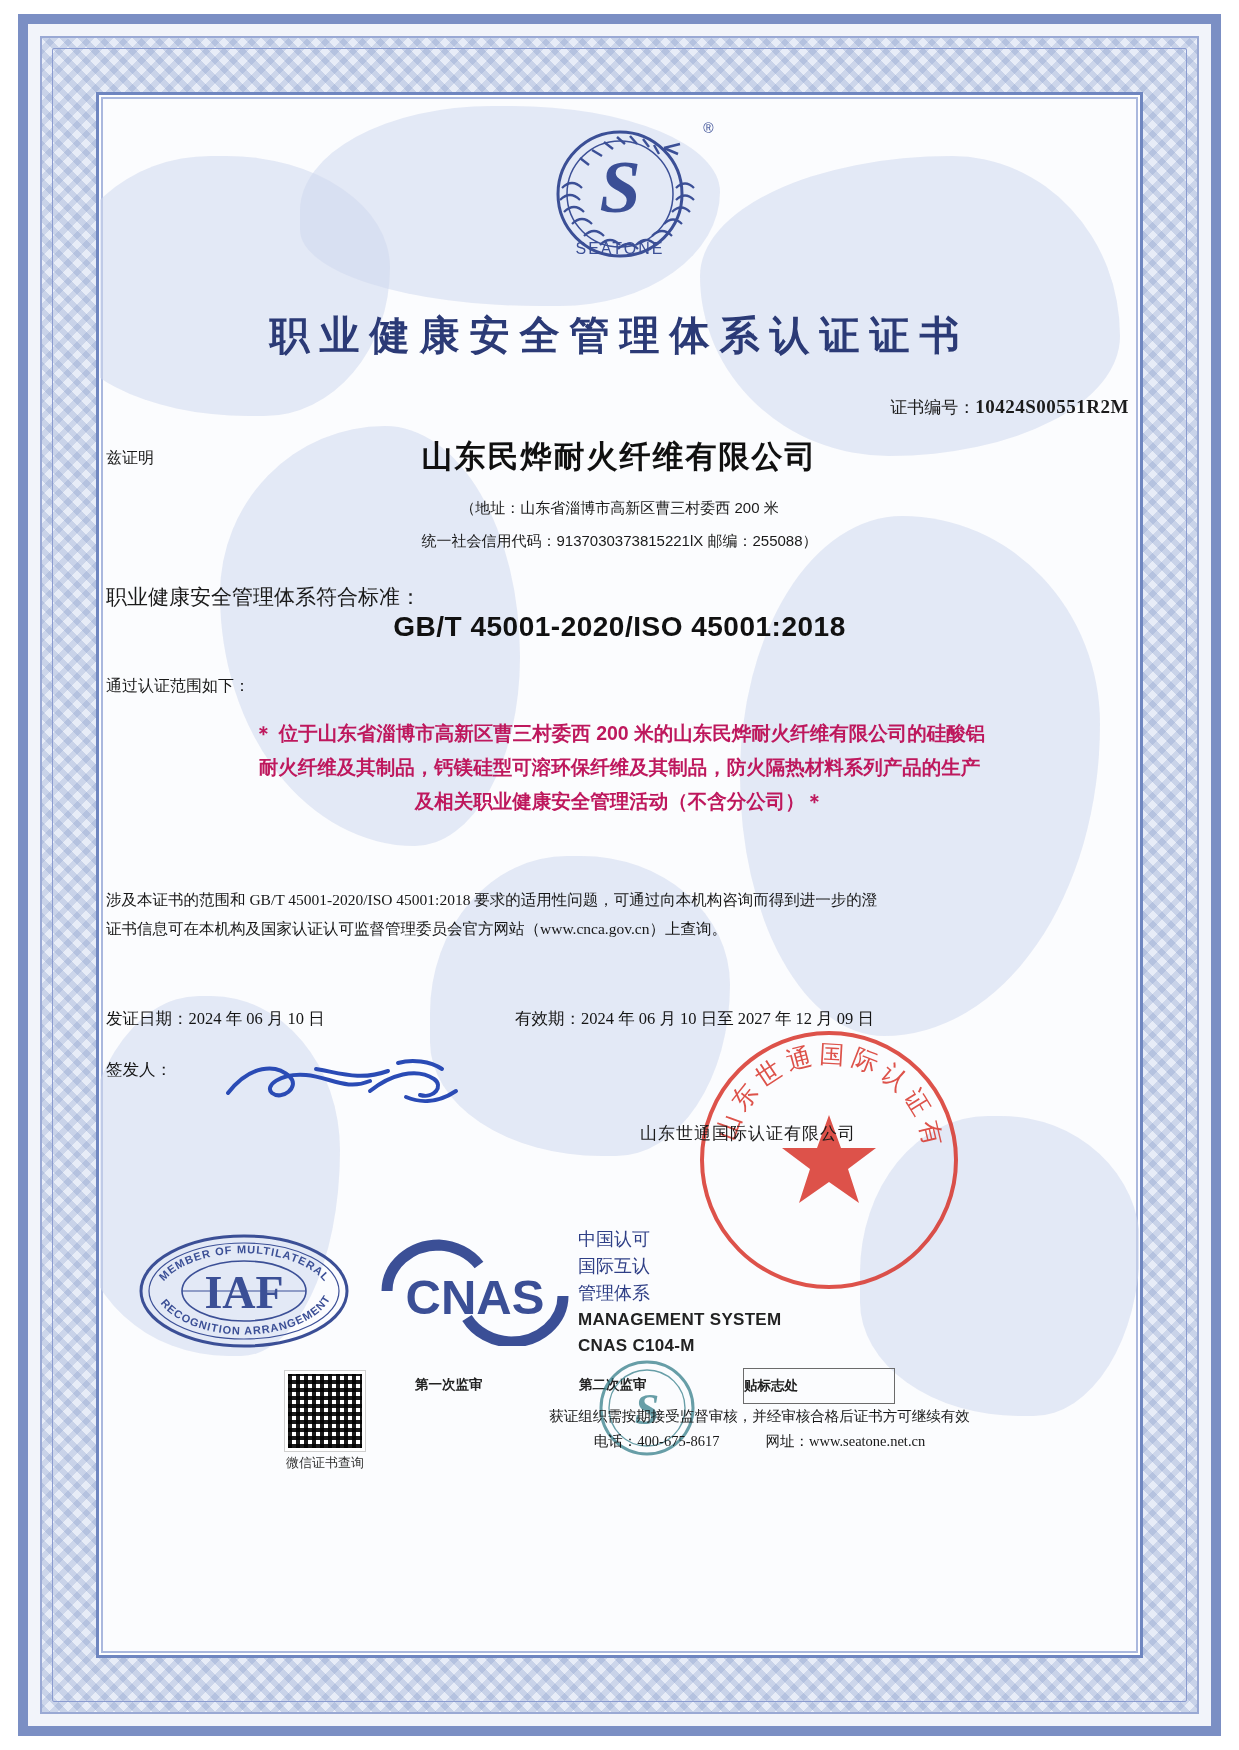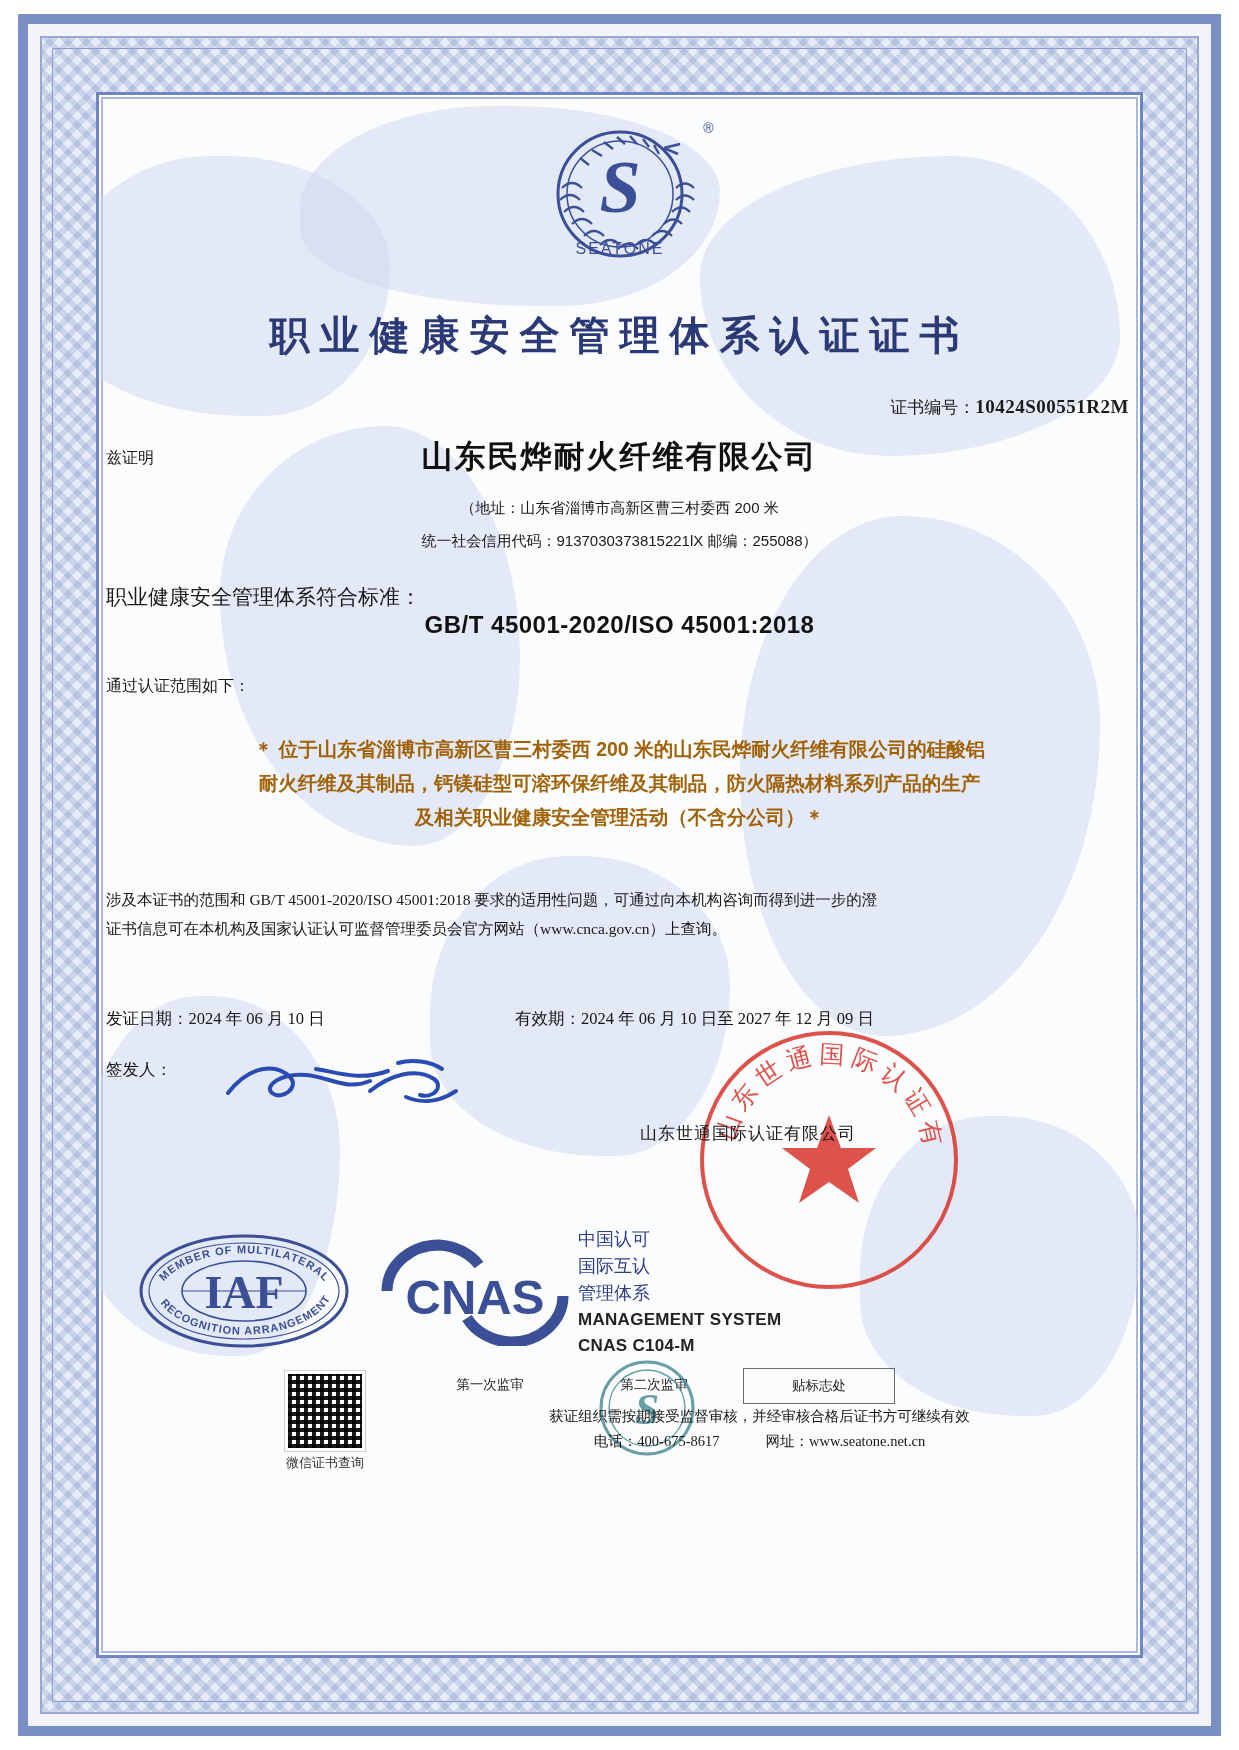--- a/index.html
+++ b/index.html
@@ -143,21 +143,21 @@
     top: 487px;
     left: 6px;
     font-size: 21px;
     color: #1a1a1a;
   }
   .standard {
     position: absolute;
     top: 515px;
     left: 0; right: 0;
     text-align: center;
-    font-size: 24px;
+    font-size: 28px;
     font-weight: bold;
     color: #111111;
     letter-spacing: .5px;
   }
 
   .label-scope {
     position: absolute;
     top: 580px;
     left: 6px;
     font-size: 16px;
@@ -165,22 +165,21 @@
   }
   .scope-body {
     position: absolute;
     top: 620px;
     left: 10px;
     right: 10px;
     text-align: center;
     font-size: 19.5px;
     line-height: 1.75;
     font-weight: bold;
-    color: #a16207;
-    margin-top: 16px;
+    color: #be185d;
   }
 
   .note {
     position: absolute;
     top: 790px;
     left: 6px;
     right: 6px;
     font-family: "Liberation Serif", serif;
     font-size: 15.5px;
     line-height: 1.85;
@@ -303,22 +302,23 @@
     width: 600px;
     display: flex;
     gap: 14px;
     font-size: 13.5px;
     color: #222;
   }
   .stamp-box {
     width: 150px;
     height: 34px;
     border: 1px solid #6b6b6b;
-    text-align: center;
+    text-align: left;
     line-height: 34px;
+    font-weight: bold;
   }
   .stamp-box.plain { border: none; }
 
   .footer-lines {
     position: absolute;
     left: 300px;
     right: 20px;
     top: 1308px;
     font-family: "Liberation Serif", serif;
     font-size: 14.5px;

